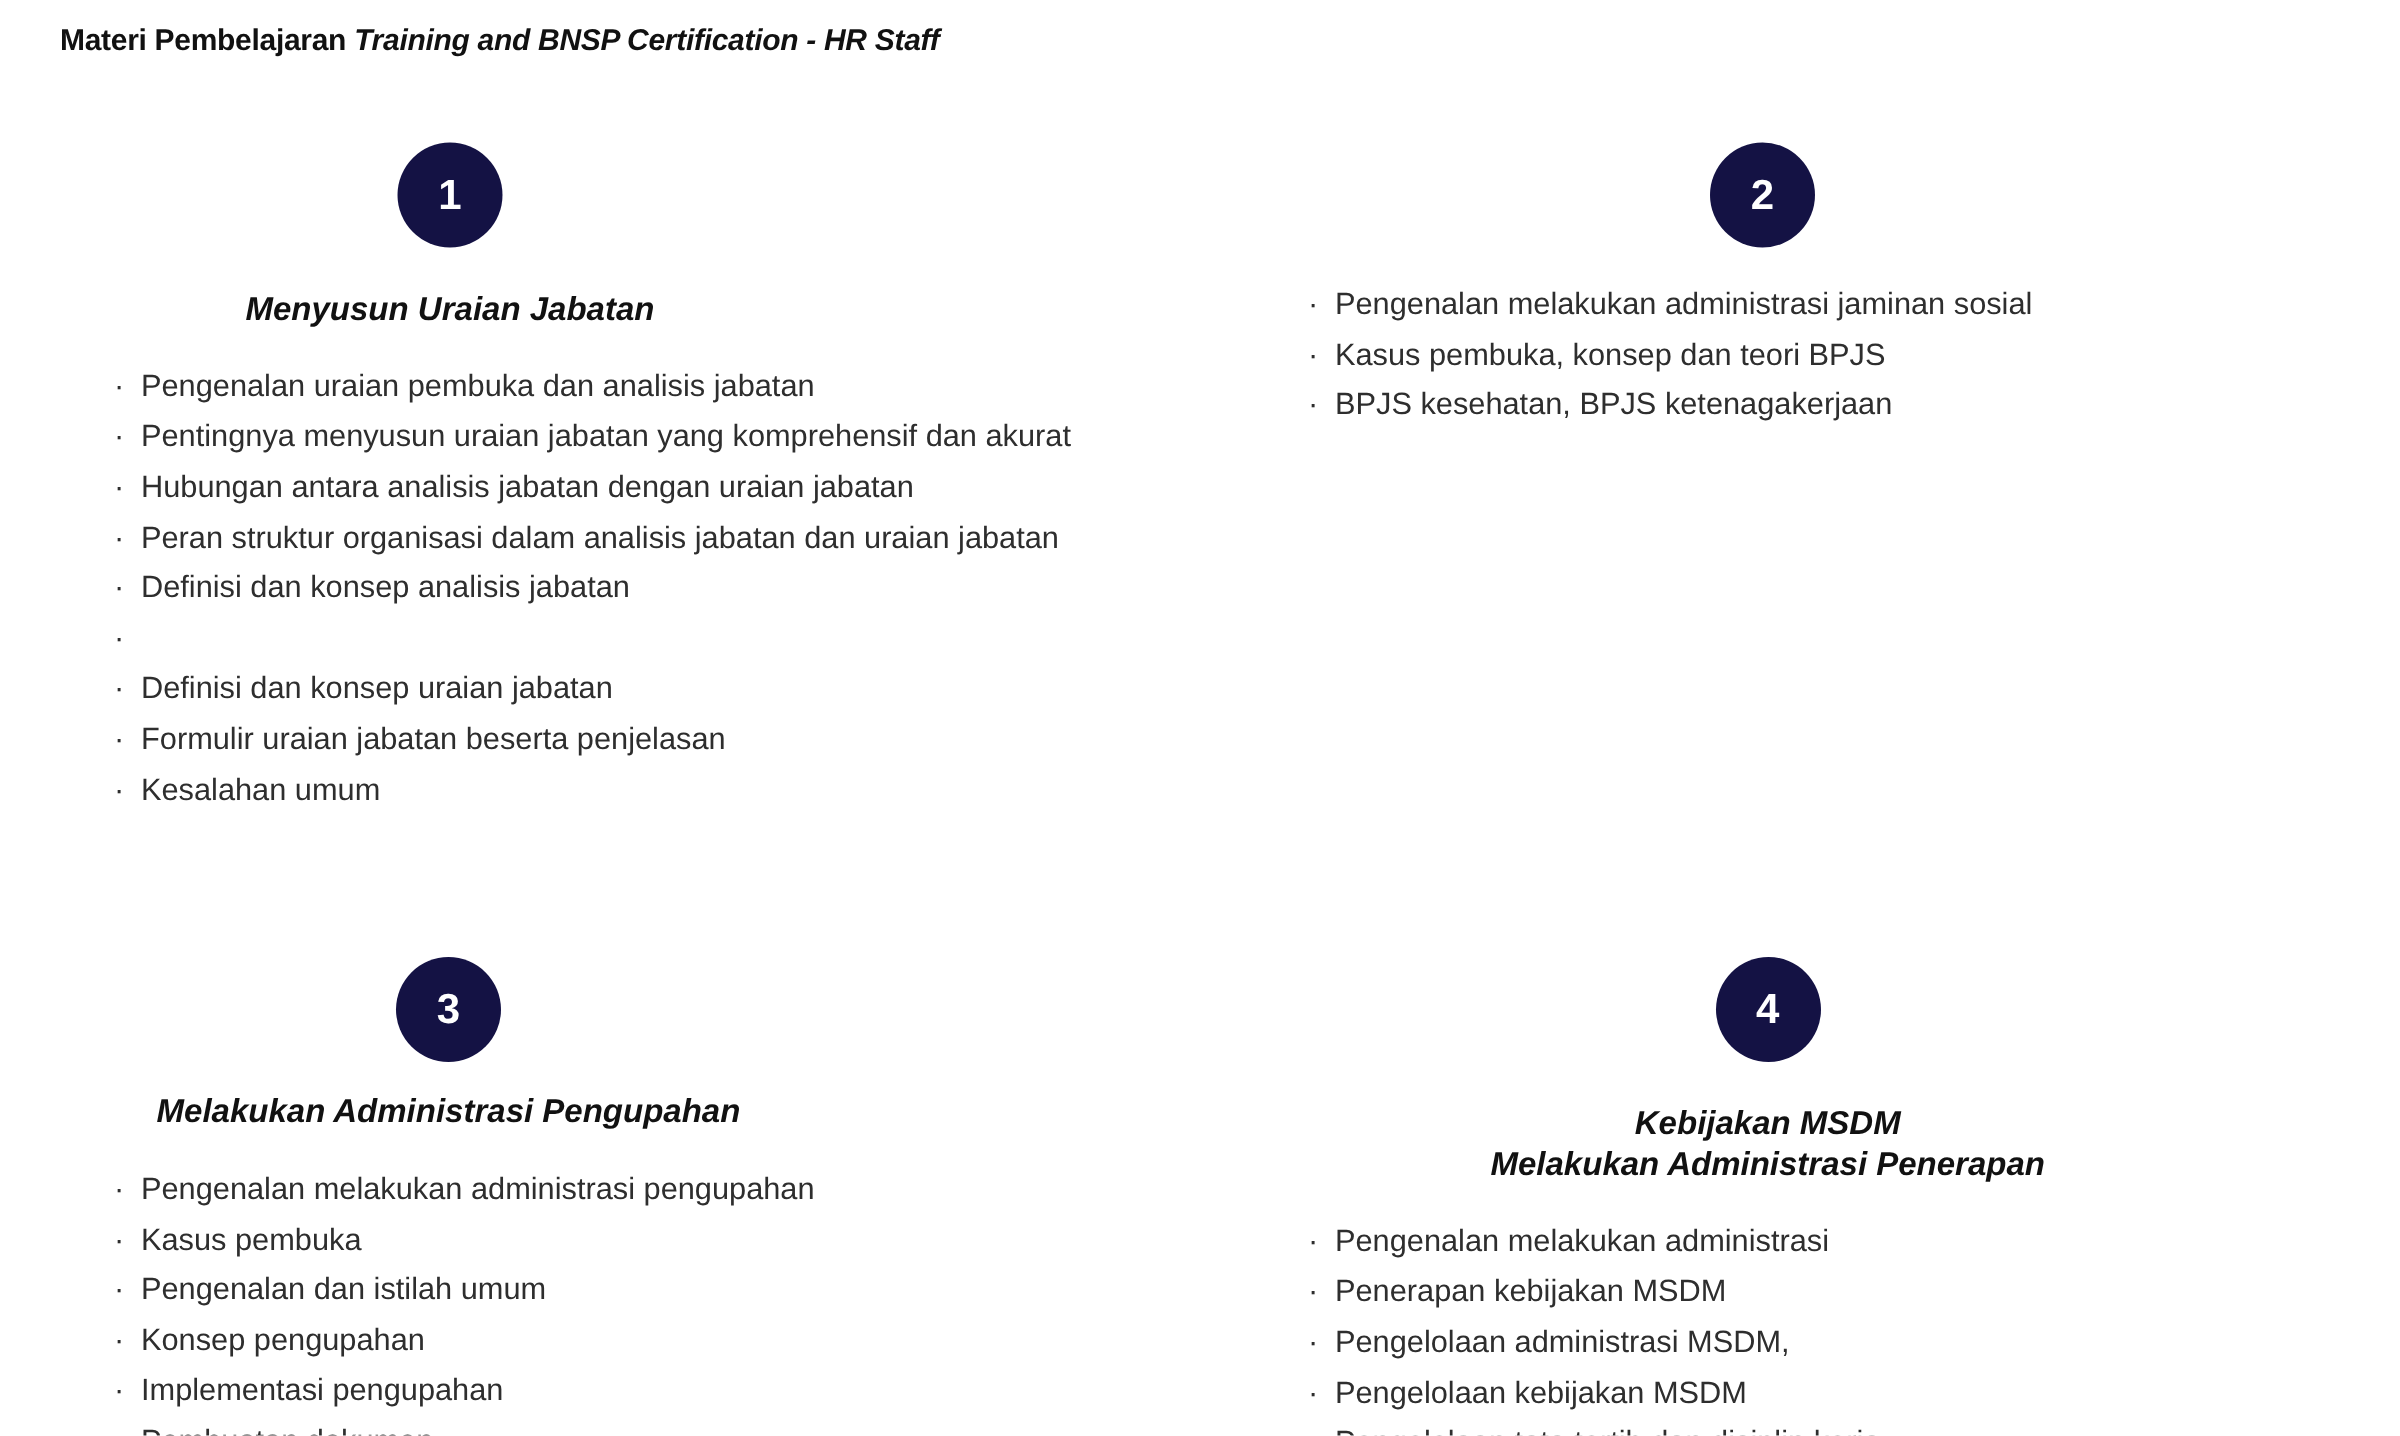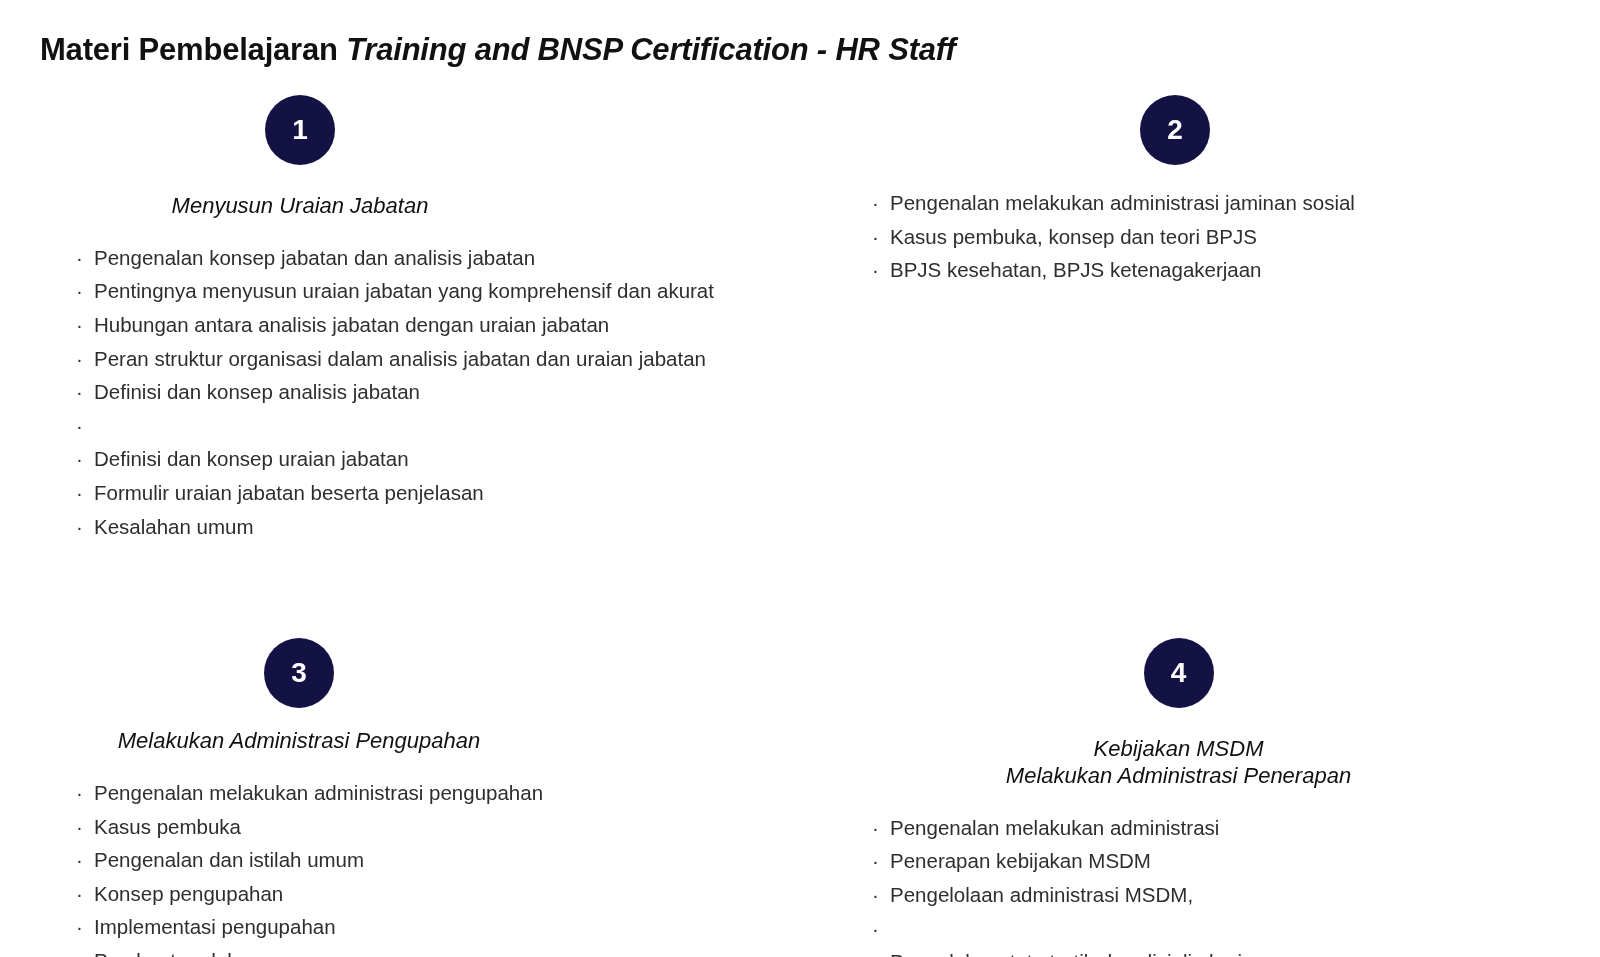--- a/index.html
+++ b/index.html
@@ -20,22 +20,22 @@
     position: relative;
     width: 1600px;
     height: 957px;
     background: #ffffff;
   }
 
   
   .page-title {
     position: absolute;
     left: 40px;
-    top: 32px;
-    font-size: 31px;
+    top: 16px;
+    font-size: 20px;
     font-weight: bold;
     color: #111111;
     letter-spacing: -0.2px;
     white-space: nowrap;
   }
   .page-title .t-plain { font-style: normal; }
   .page-title .t-italic { font-style: italic; }
 
   
   .grid {
@@ -72,21 +72,21 @@
     font-size: 28px;
     font-weight: bold;
     display: flex;
     align-items: center;
     justify-content: center;
     line-height: 1;
   }
 
   .section-heading {
     font-size: 22px;
-    font-weight: normal;
+    font-weight: bold;
     font-style: italic;
     color: #111111;
     text-align: center;
     line-height: 1.22;
     margin-top: 28px;
   }
   .col.left  .section-heading { padding-right: 230px; }
   .col.right .section-heading { padding-right: 85px; }
 
   .bullets {
@@ -140,21 +140,21 @@
     <div class="row row-1">
 
       <div class="col left">
         <div class="badge-wrap">
           <div class="badge" style="background: rgb(20, 18, 68);">1</div>
         </div>
         <div class="section-heading" style="color: rgb(17, 17, 17);">Menyusun Uraian Jabatan</div>
         <ul class="bullets" style="color: rgb(46, 46, 46);">
           <li>
               <span class="dot">·</span>
-              <span class="txt">Pengenalan konsep jabatan dan analisis jabatan</span>
+              <span class="txt">Pengenalan uraian pembuka dan analisis jabatan</span>
             </li>
           <li>
               <span class="dot">·</span>
               <span class="txt">Pentingnya menyusun uraian jabatan yang komprehensif dan akurat</span>
             </li>
           <li>
               <span class="dot">·</span>
               <span class="txt">Hubungan antara analisis jabatan dengan uraian jabatan</span>
             </li>
           <li>
@@ -257,20 +257,21 @@
           <li>
               <span class="dot">·</span>
               <span class="txt">Penerapan kebijakan MSDM</span>
             </li>
           <li>
               <span class="dot">·</span>
               <span class="txt">Pengelolaan administrasi MSDM,</span>
             </li>
           <li>
               <span class="dot">·</span>
+              <span class="txt">Pengelolaan kebijakan MSDM</span>
             </li>
           <li>
               <span class="dot">·</span>
               <span class="txt">Pengelolaan tata tertib dan disiplin kerja</span>
             </li>
         </ul>
       </div>
 
     </div>
 

